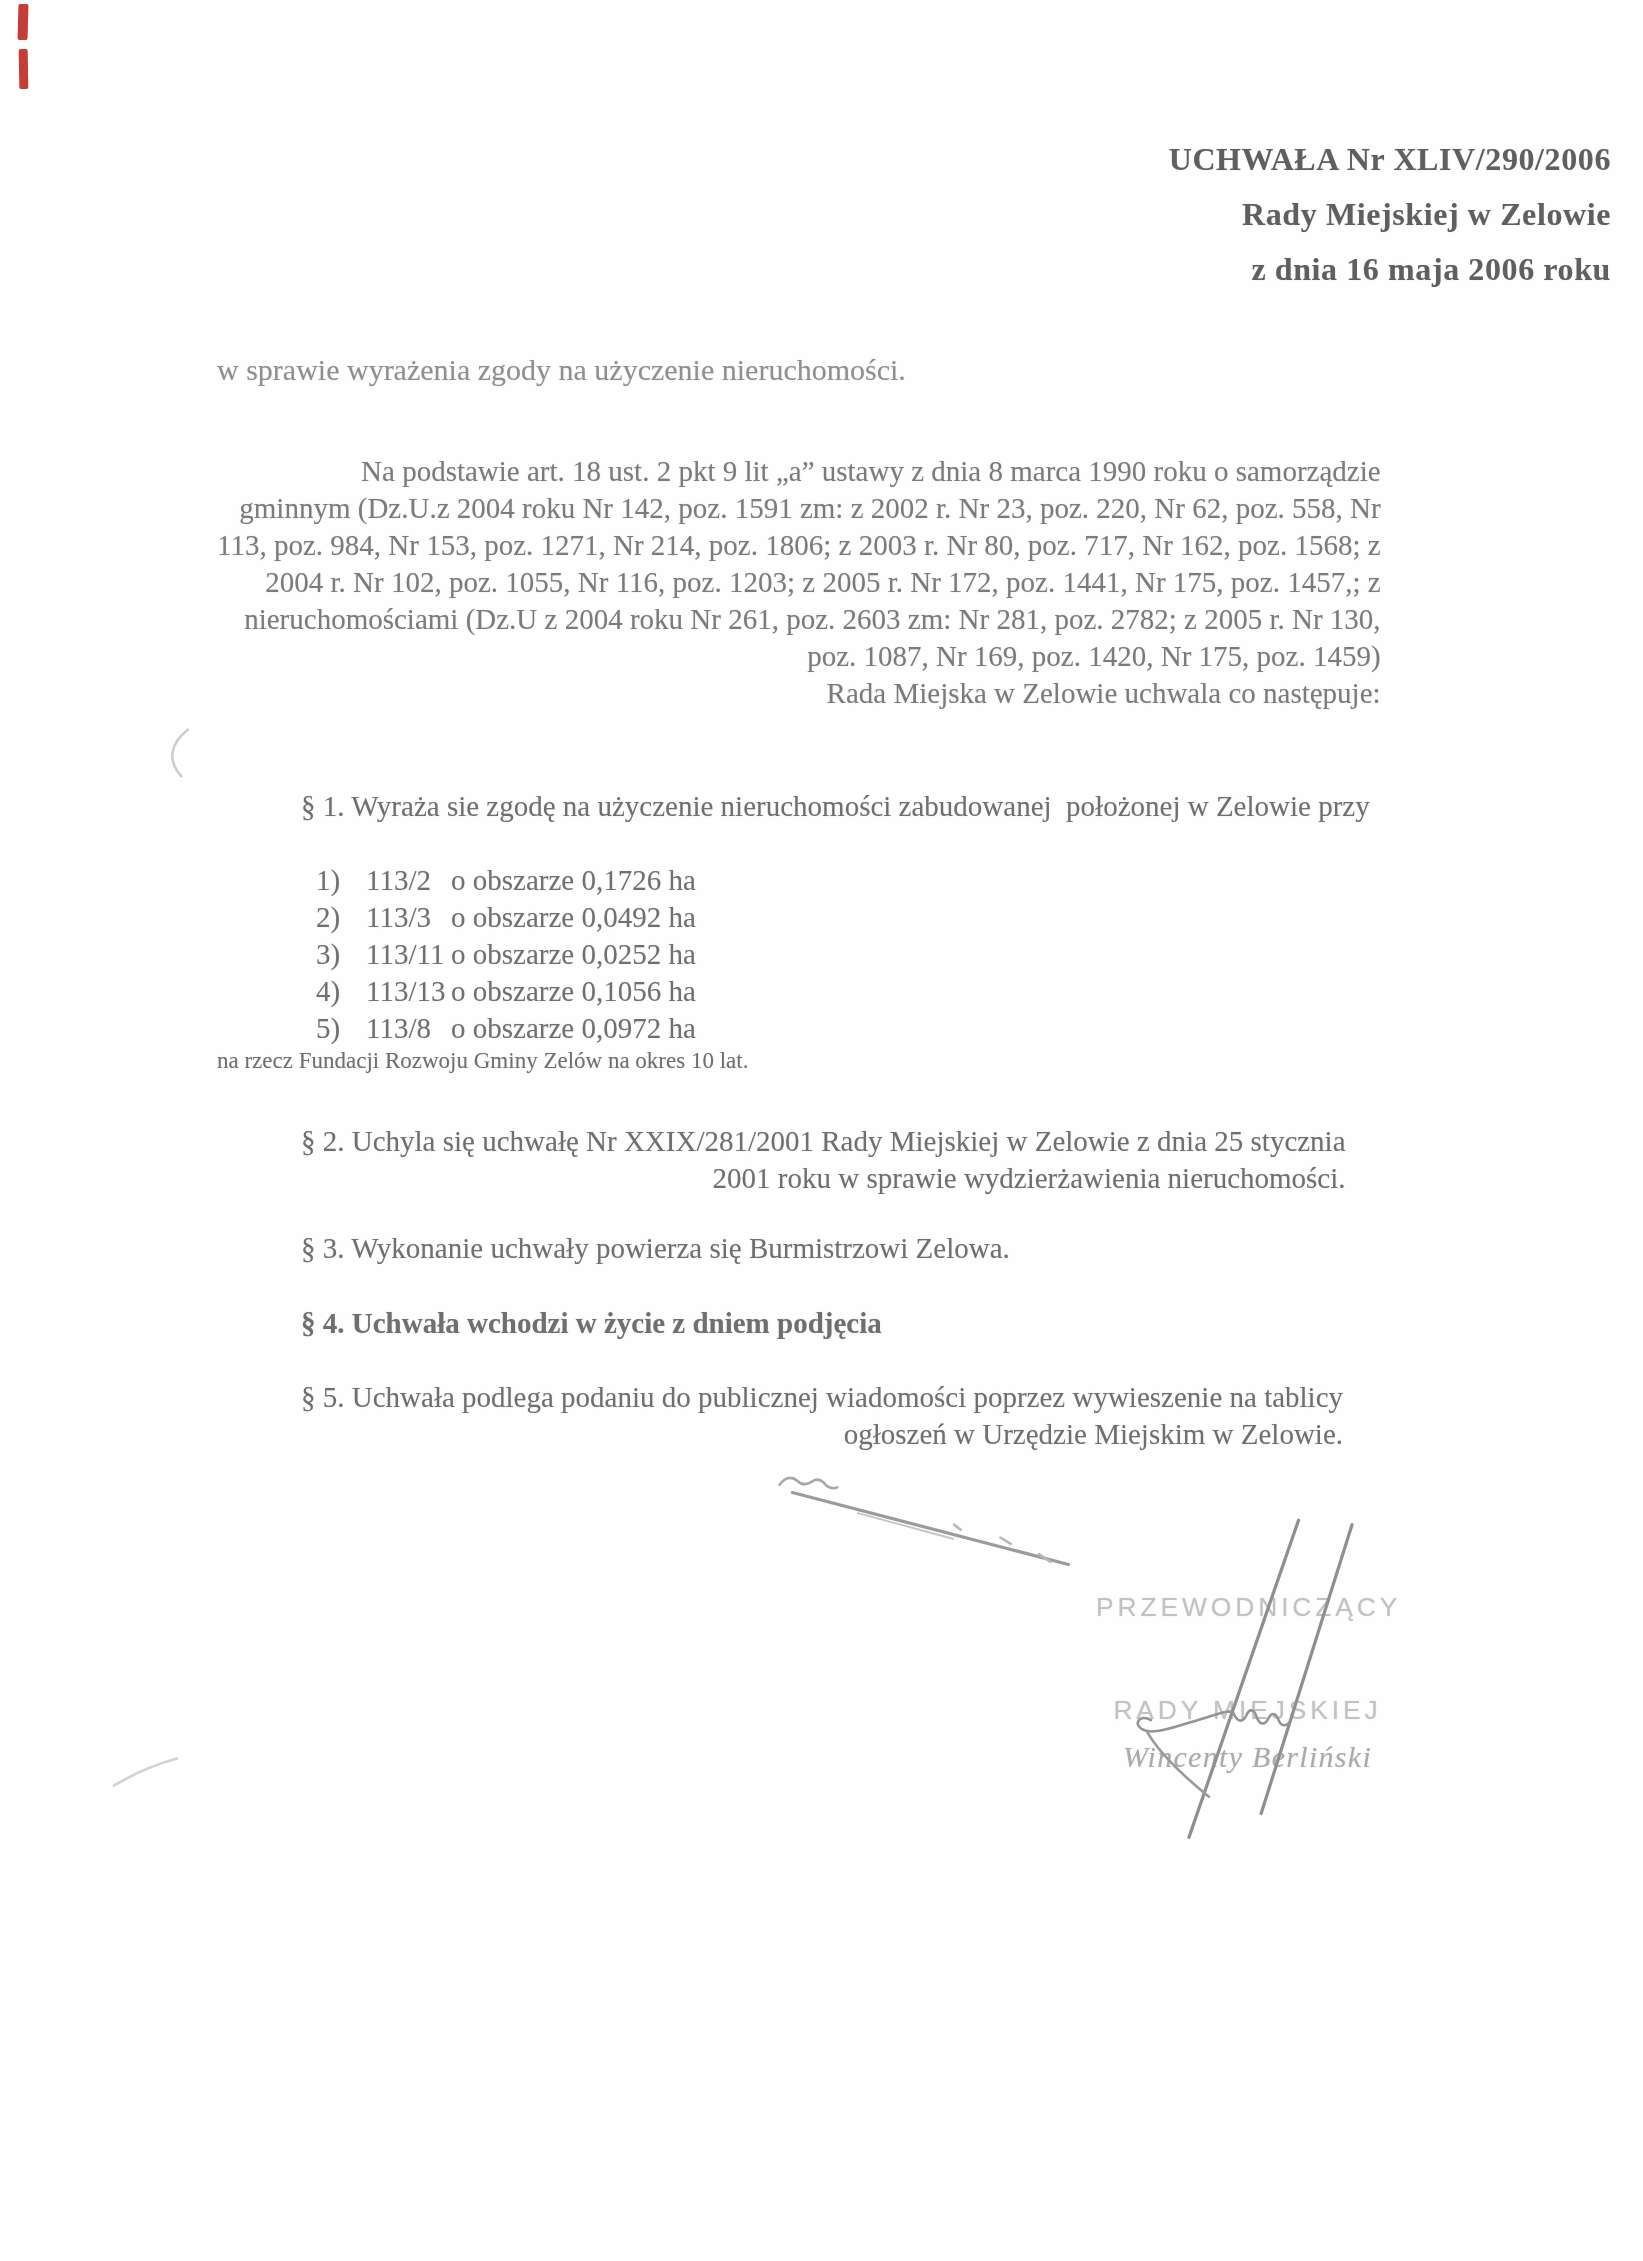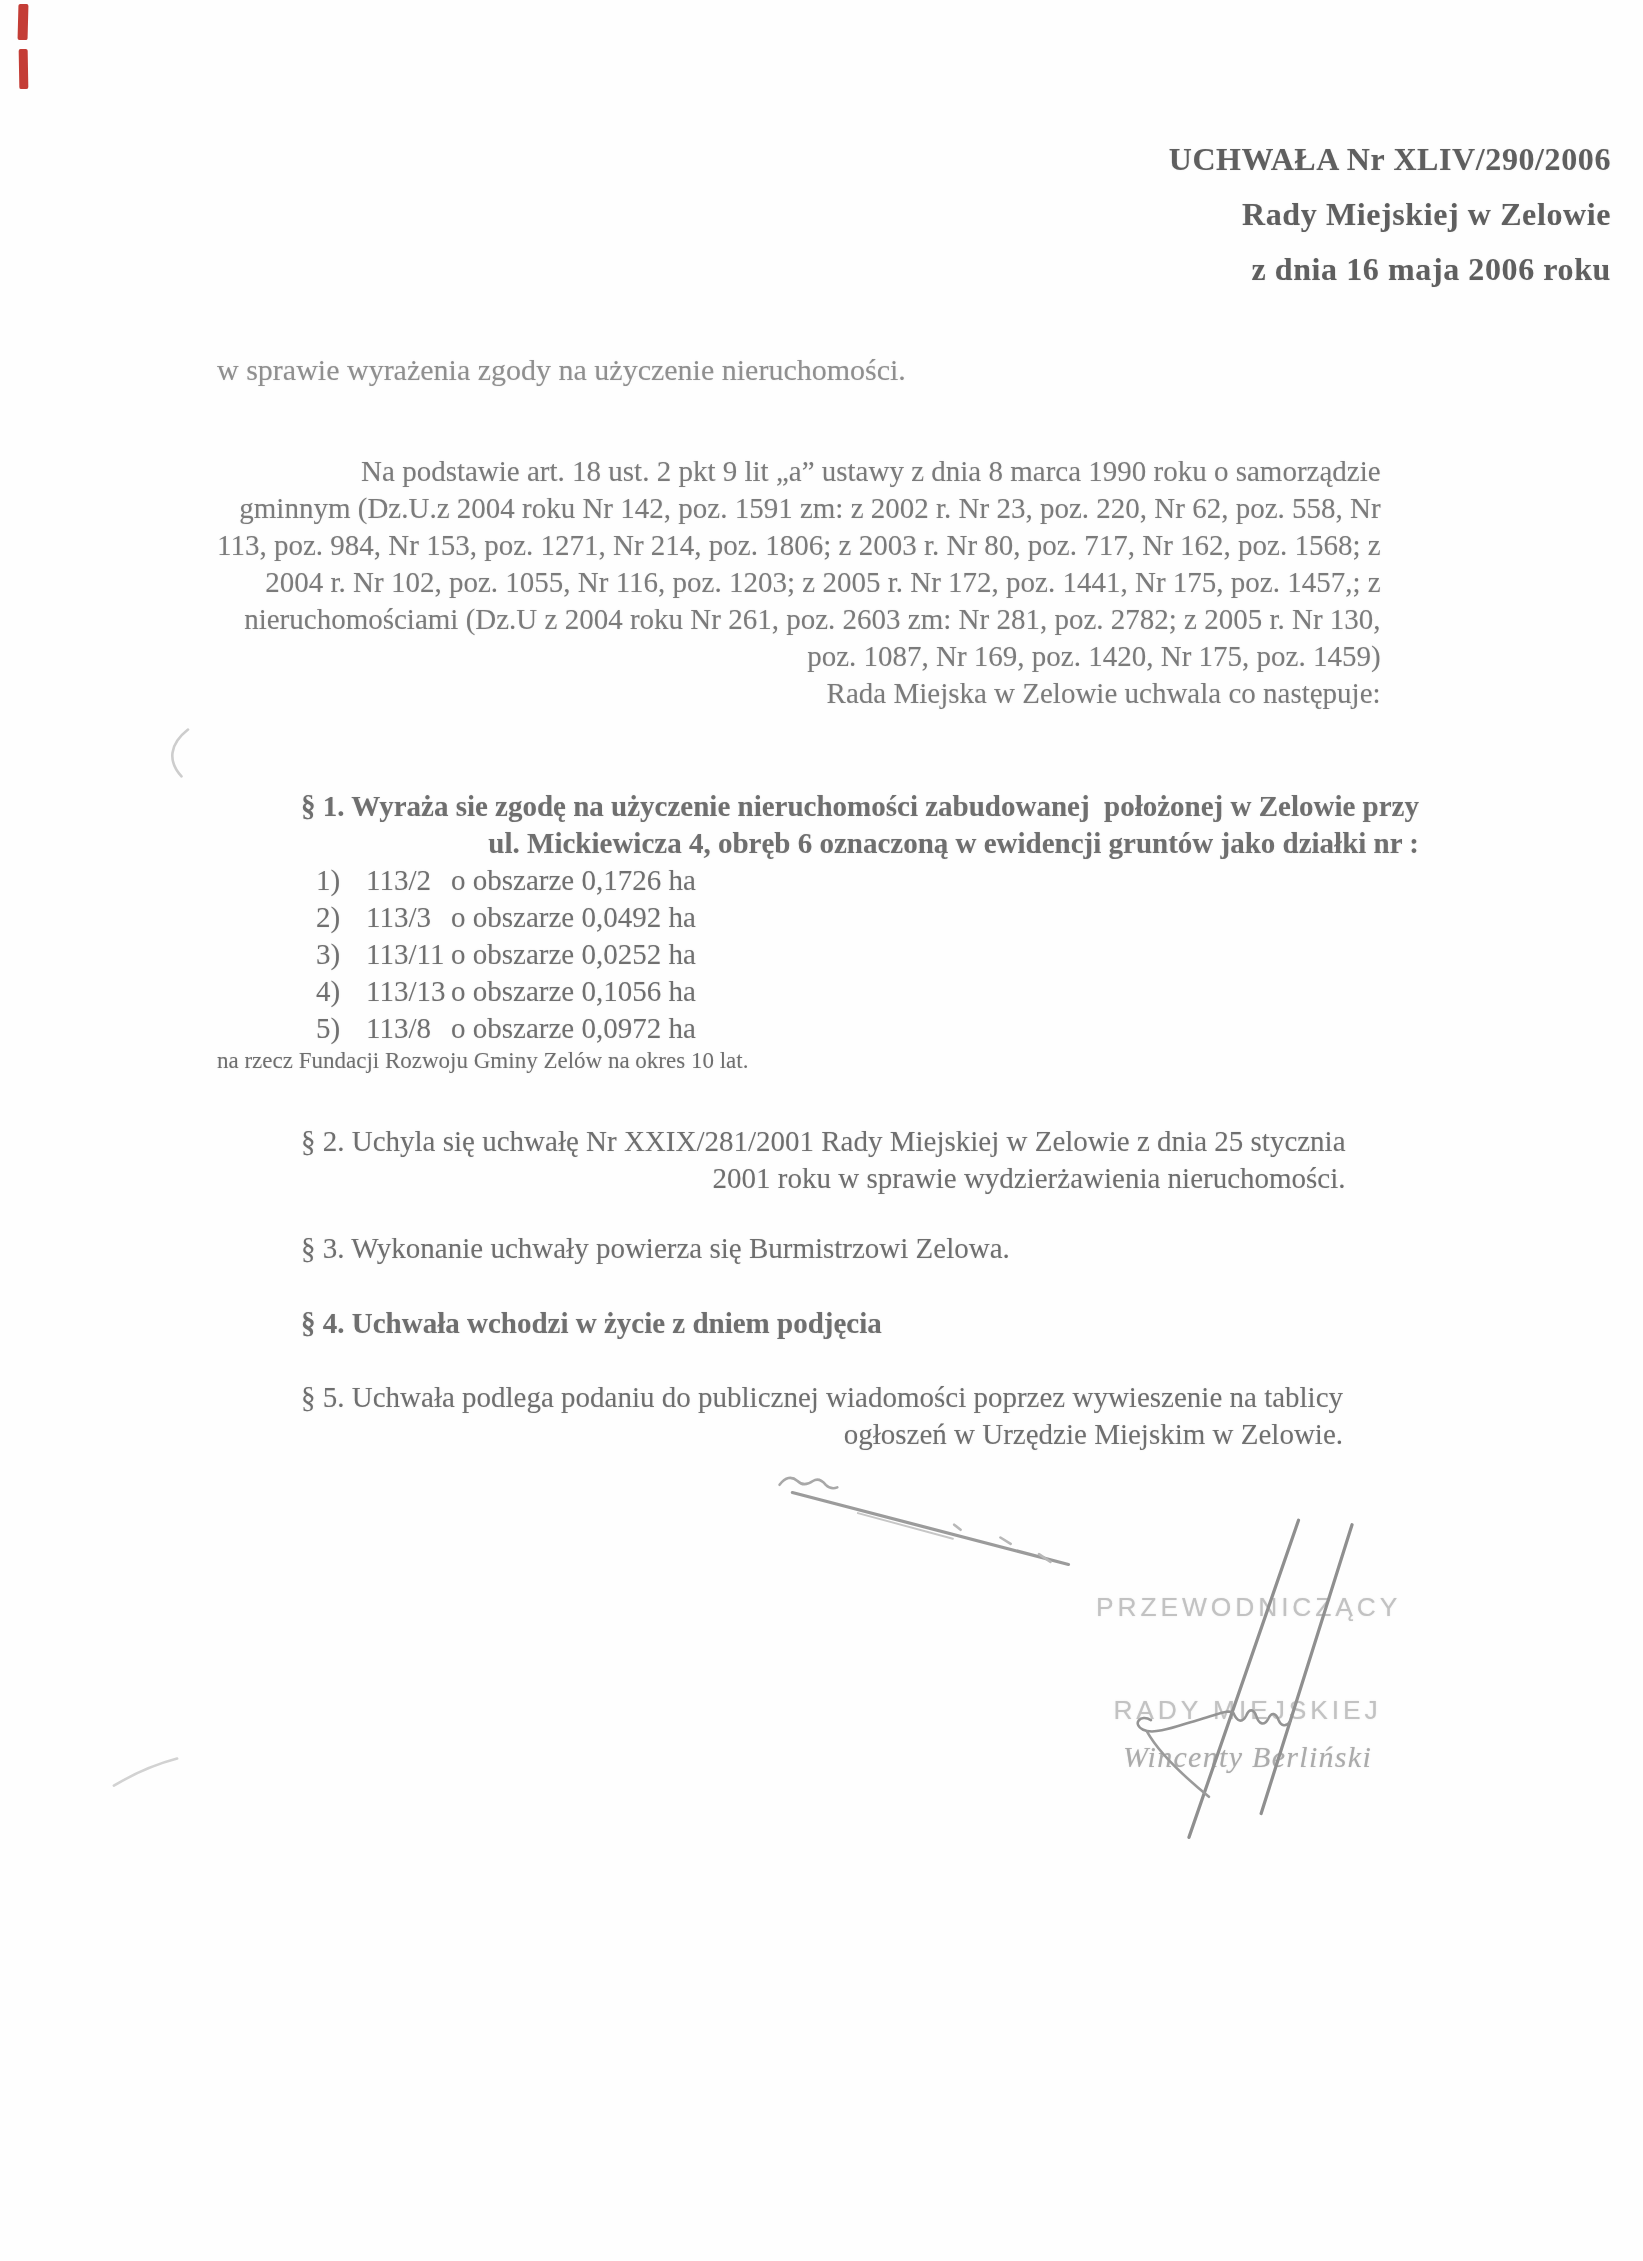--- a/index.html
+++ b/index.html
@@ -21,21 +21,21 @@
     font-weight:bold;font-size:32px;line-height:55px;color:#5f5f5f;letter-spacing:0.6px;
   }
 
   .subject{top:353px;left:217px;font-size:30px;color:#8f8f8f;font-family:Liberation Serif, serif;}
 
   .legal{top:453px;left:217px;font-size:29px;line-height:37px;color:#7b7b7b;}
   .indent-lg{padding-left:106px;}
   .indent-sec{padding-left:84px;}
 
   .sec{font-size:29px;line-height:37px;color:#6f6f6f;left:217px;}
-  .sec1{top:788px;font-weight:bold;}
+  .sec1{top:788px;}
   .plots{top:862px;left:316px;font-size:29px;line-height:37px;color:#707070;}
   .plot-row{display:flex;}
   .plot-num{width:50px;}
   .plot-id{width:85px;}
   .plots-footer{top:1048px;left:217px;font-size:23px;color:#6f6f6f;}
   .sec2{top:1123px;}
   .sec3{top:1230px;}
   .sec4{top:1305px;font-weight:bold;}
   .sec5{top:1379px;}
 
@@ -73,21 +73,20 @@
   <div class="line">gminnym (Dz.U.z 2004 roku Nr 142, poz. 1591 zm: z 2002 r. Nr 23, poz. 220, Nr 62, poz. 558, Nr</div>
   <div class="line">113, poz. 984, Nr 153, poz. 1271, Nr 214, poz. 1806; z 2003 r. Nr 80, poz. 717, Nr 162, poz. 1568; z</div>
   <div class="line">2004 r. Nr 102, poz. 1055, Nr 116, poz. 1203; z 2005 r. Nr 172, poz. 1441, Nr 175, poz. 1457,; z</div>
   <div class="line">nieruchomościami (Dz.U z 2004 roku Nr 261, poz. 2603 zm: Nr 281, poz. 2782; z 2005 r. Nr 130,</div>
   <div class="line">poz. 1087, Nr 169, poz. 1420, Nr 175, poz. 1459)</div>
   <div class="line">Rada Miejska w Zelowie uchwala co następuje:</div>
 </div>
 
 <div class="abs sec sec1 scan-text">
   <div class="line indent-sec">§ 1. Wyraża sie zgodę na użyczenie nieruchomości zabudowanej  położonej w Zelowie przy</div>
-  <div class="line">ul. Mickiewicza 4, obręb 6 oznaczoną w ewidencji gruntów jako działki nr :</div>
 </div>
 
 <div class="abs plots scan-text">
   <div class="plot-row">
     <span class="plot-num">1)</span>
     <span class="plot-id">113/2</span>
     <span class="plot-desc">o obszarze 0,1726 ha</span>
   </div>
   <div class="plot-row">
     <span class="plot-num">2)</span>

